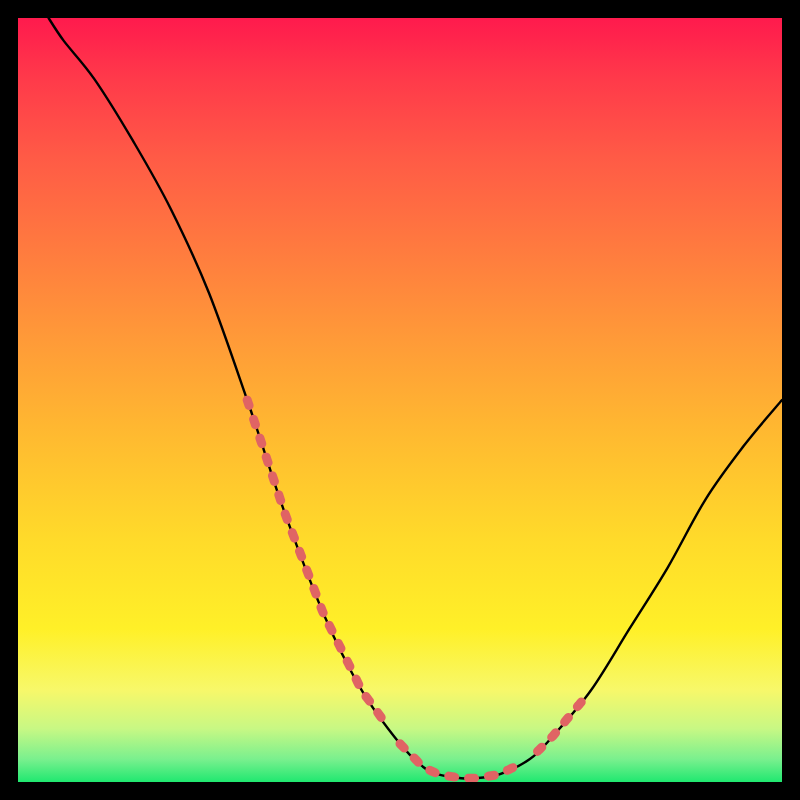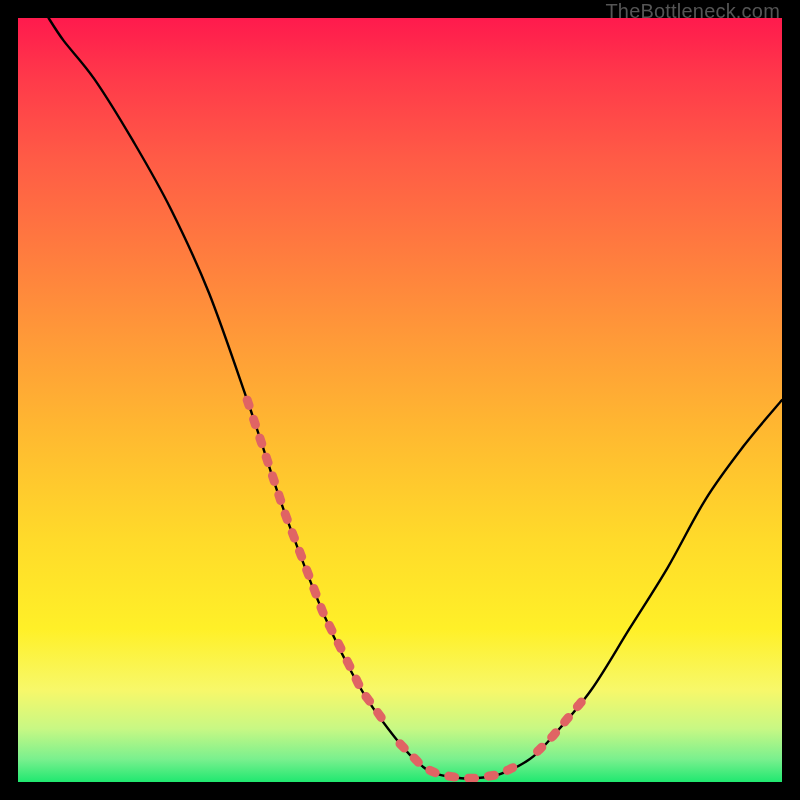--- a/index.html
+++ b/index.html
@@ -55,21 +55,20 @@
     top: 0;
     width: 764px;
     height: 764px;
     display: block;
   }
 </style>
 </head>
 <body>
 
 <div class="frame">
-  <div class="attribution">TheBottleneck.com</div>
   <div class="plot-area">
     <svg class="curve" viewBox="0 0 764 764">
 
       <path d="M 30.6 0.0 C 33.1 3.8, 38.2 12.7, 45.8 22.9 C 53.5 33.1, 64.9 44.6, 76.4 61.1 C 87.9 77.7, 101.9 100.6, 114.6 122.2 C 127.3 143.9, 140.1 165.5, 152.8 191.0 C 165.5 216.5, 178.3 243.2, 191.0 275.0 C 203.7 306.9, 220.3 356.5, 229.2 382.0 C 238.1 407.5, 238.1 408.7, 244.5 427.8 C 250.8 446.9, 257.2 468.6, 267.4 496.6 C 277.6 524.6, 292.9 566.6, 305.6 595.9 C 318.3 625.2, 331.1 650.7, 343.8 672.3 C 356.5 694.0, 371.8 713.1, 382.0 725.8 C 392.2 738.5, 398.6 743.6, 404.9 748.7 C 411.3 753.8, 413.8 754.5, 420.2 756.4 C 426.6 758.3, 436.8 759.5, 443.1 760.2 C 449.5 760.8, 452.0 760.8, 458.4 760.2 C 464.8 759.5, 472.4 759.5, 481.3 756.4 C 490.2 753.2, 503.0 747.4, 511.9 741.1 C 520.8 734.7, 524.6 729.6, 534.8 718.2 C 545.0 706.7, 560.3 690.1, 573.0 672.3 C 585.7 654.5, 598.5 631.6, 611.2 611.2 C 623.9 590.8, 636.7 571.7, 649.4 550.1 C 662.1 528.4, 674.9 501.7, 687.6 481.3 C 700.3 460.9, 713.1 444.4, 725.8 427.8 C 738.5 411.3, 757.6 389.6, 764.0 382.0" fill="none" stroke="#000" stroke-width="2.4" stroke-linecap="round" stroke-linejoin="round"></path>
 
       <path d="M 229.2 382.0 C 230.5 385.8, 234.3 397.3, 236.8 404.9 C 239.4 412.6, 241.9 420.2, 244.5 427.8 C 247.0 435.5, 249.6 443.1, 252.1 450.8 C 254.7 458.4, 257.2 466.0, 259.8 473.7 C 262.3 481.3, 264.9 489.5, 267.4 496.6 C 269.9 503.7, 272.5 509.8, 275.0 516.5 C 277.6 523.1, 280.1 529.7, 282.7 536.3 C 285.2 542.9, 287.8 549.6, 290.3 556.2 C 292.9 562.8, 295.4 569.4, 298.0 576.1 C 300.5 582.7, 303.1 590.1, 305.6 595.9 C 308.1 601.8, 310.7 606.1, 313.2 611.2 C 315.8 616.3, 318.3 621.4, 320.9 626.5 C 323.4 631.6, 326.0 636.7, 328.5 641.8 C 331.1 646.9, 333.6 651.9, 336.2 657.0 C 338.7 662.1, 341.3 668.0, 343.8 672.3 C 346.3 676.6, 348.9 679.5, 351.4 683.0 C 354.0 686.6, 356.5 690.1, 359.1 693.7 C 361.6 697.3, 365.4 702.6, 366.7 704.4" fill="none" stroke="#e06464" stroke-width="9" stroke-linecap="round" stroke-dasharray="6 14"></path>
       <path d="M 382.0 725.8 C 383.1 726.9, 386.5 730.3, 388.8 732.6 C 391.1 734.9, 393.3 737.1, 395.6 739.4 C 397.8 741.6, 400.1 744.3, 402.4 746.2 C 404.6 748.1, 406.9 749.5, 409.2 750.8 C 411.4 752.2, 413.7 753.2, 416.0 754.2 C 418.2 755.2, 420.5 756.2, 422.7 756.8 C 425.0 757.4, 427.3 757.5, 429.5 757.9 C 431.8 758.3, 434.1 758.7, 436.3 759.0 C 438.6 759.4, 440.9 760.0, 443.1 760.2 C 445.4 760.4, 447.6 760.2, 449.9 760.2 C 452.2 760.2, 454.4 760.3, 456.7 760.2 C 459.0 760.0, 461.2 759.7, 463.5 759.3 C 465.8 759.0, 468.0 758.6, 470.3 758.2 C 472.5 757.8, 474.8 757.6, 477.1 757.1 C 479.3 756.5, 481.6 756.0, 483.9 755.1 C 486.1 754.2, 488.4 752.8, 490.7 751.7 C 492.9 750.6, 495.2 749.4, 497.4 748.3 C 499.7 747.2, 503.1 745.5, 504.2 744.9" fill="none" stroke="#e06464" stroke-width="9" stroke-linecap="round" stroke-dasharray="6 14"></path>
       <path d="M 519.5 733.4 C 520.3 732.7, 522.6 730.4, 524.1 728.9 C 525.6 727.3, 527.2 725.8, 528.7 724.3 C 530.2 722.7, 531.7 721.3, 533.3 719.7 C 534.8 718.1, 536.3 716.3, 537.9 714.5 C 539.4 712.7, 540.9 710.8, 542.4 709.0 C 544.0 707.2, 545.5 705.3, 547.0 703.5 C 548.6 701.7, 550.1 699.8, 551.6 698.0 C 553.1 696.2, 554.7 694.3, 556.2 692.5 C 557.7 690.7, 559.2 688.8, 560.8 687.0 C 562.3 685.2, 564.6 682.4, 565.4 681.5" fill="none" stroke="#e06464" stroke-width="9" stroke-linecap="round" stroke-dasharray="6 14"></path>
     </svg>
   </div>

